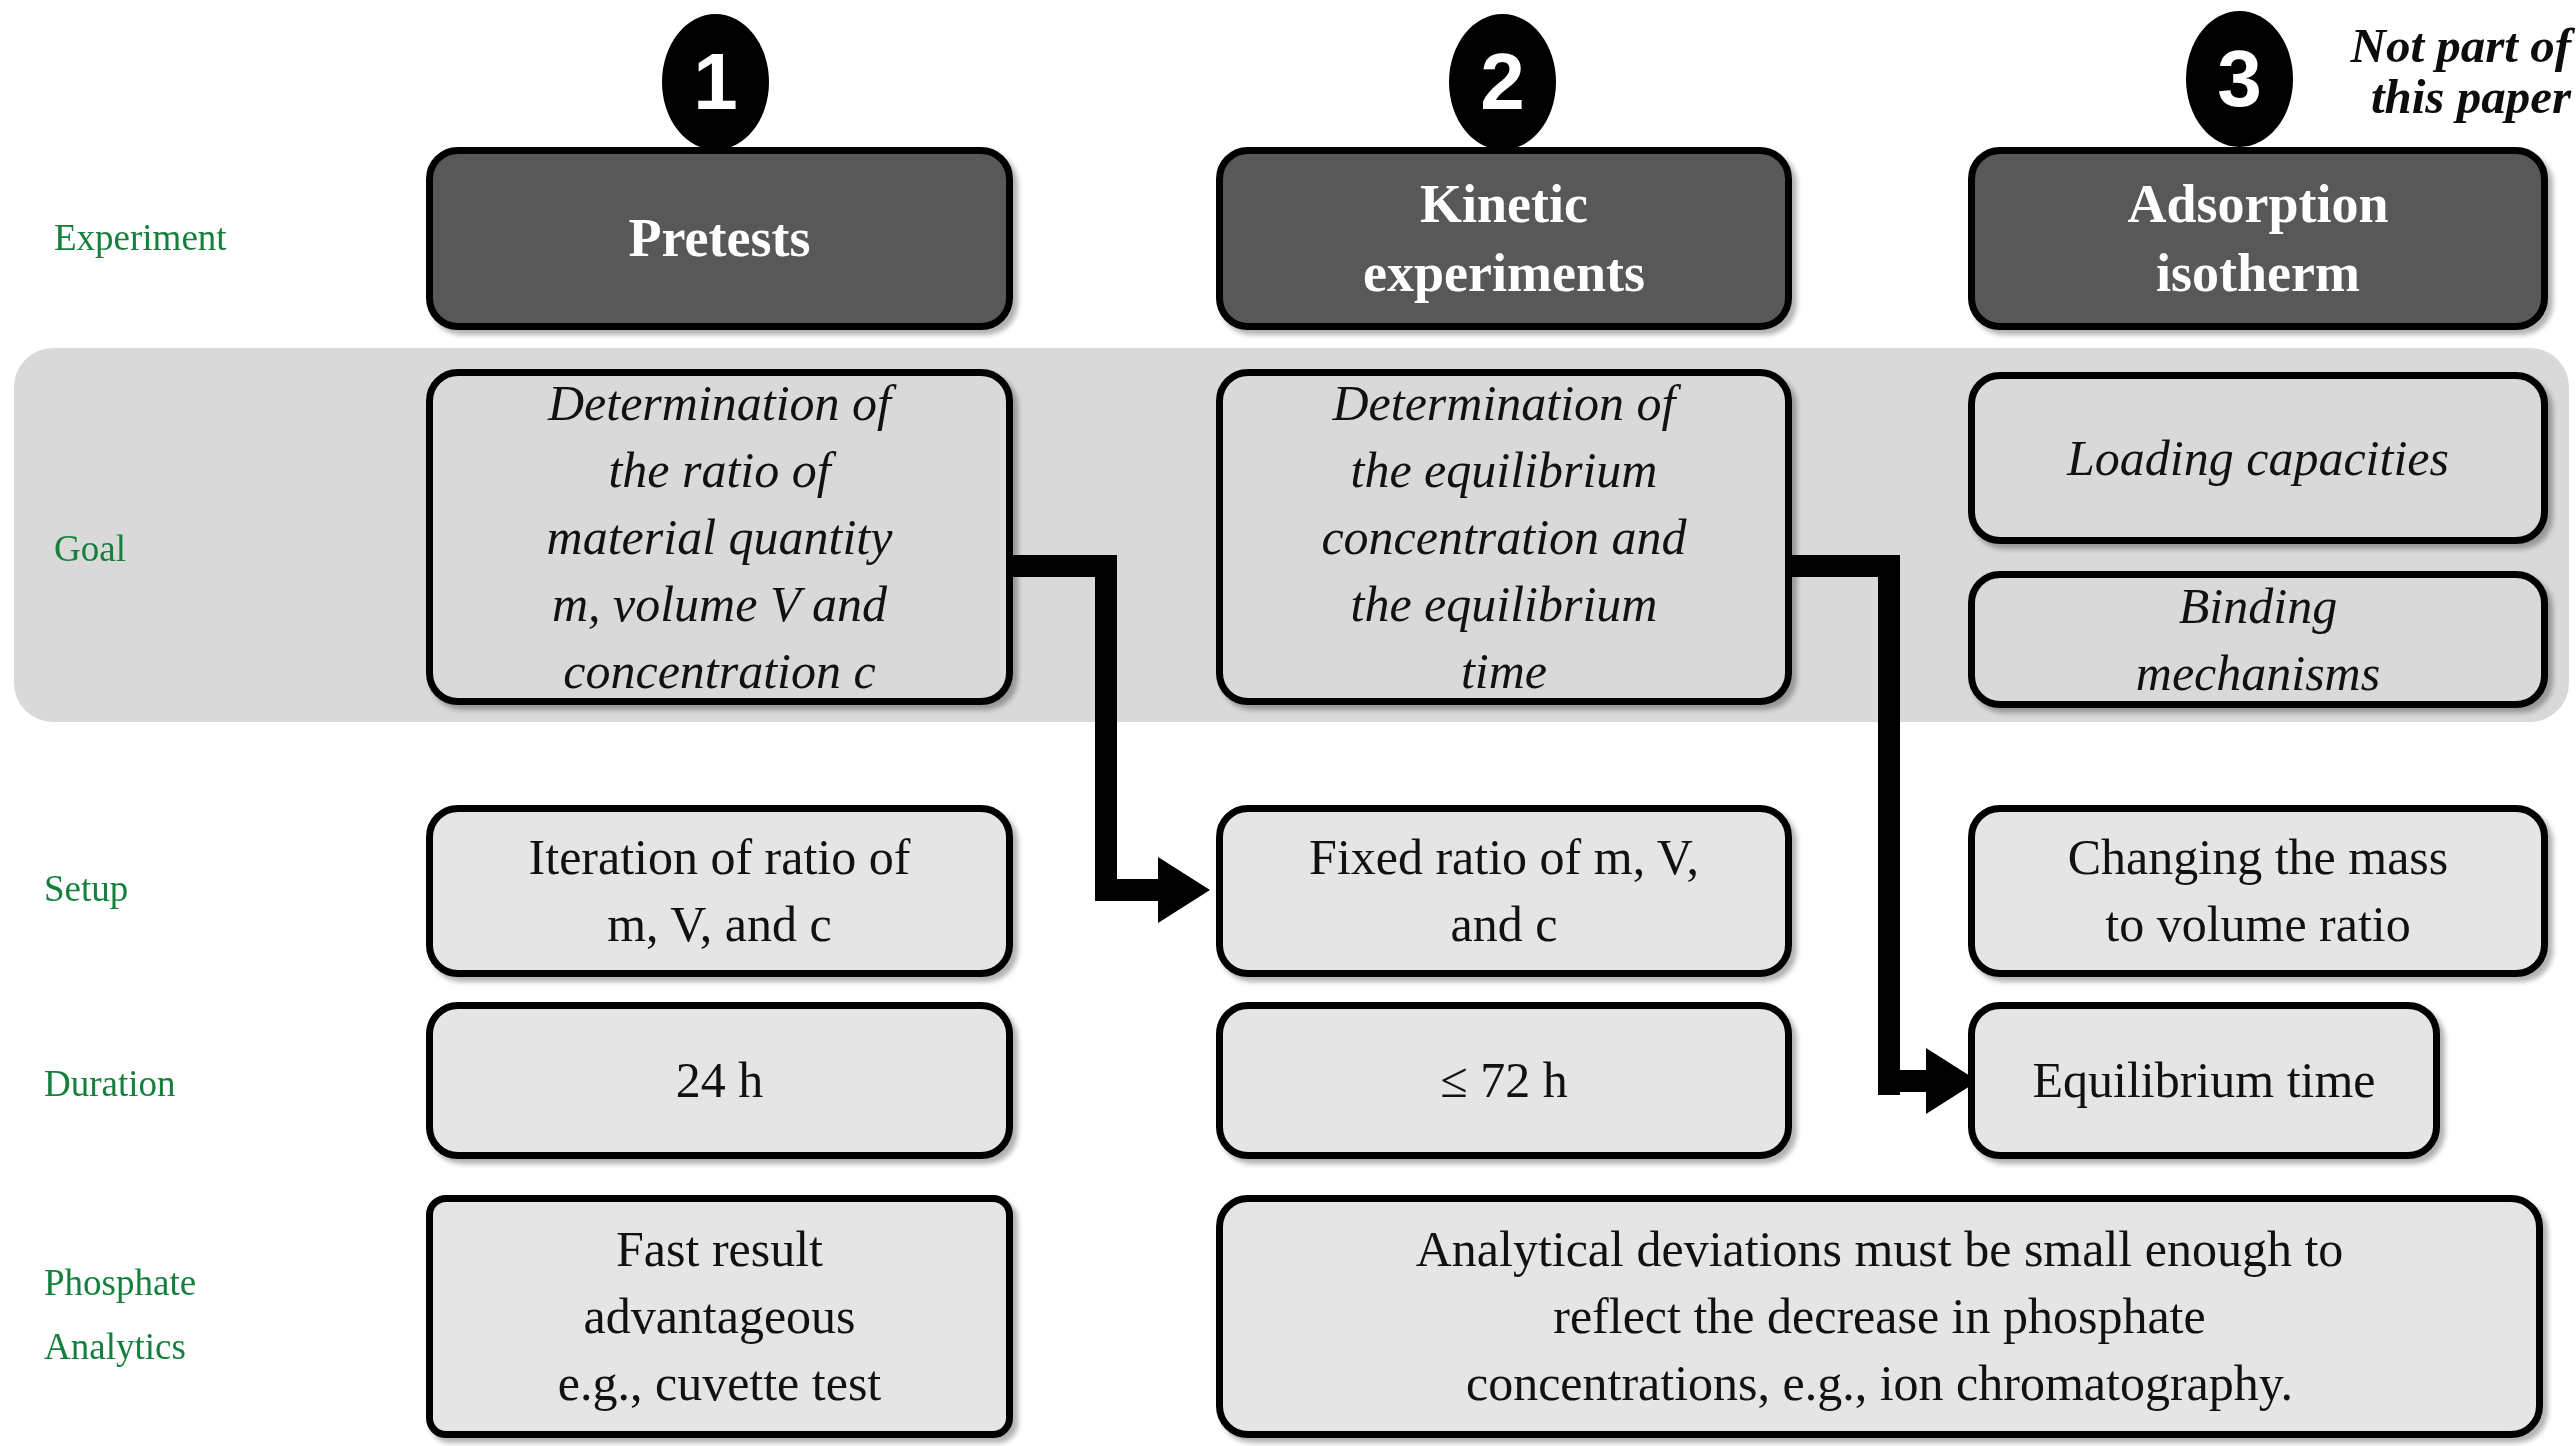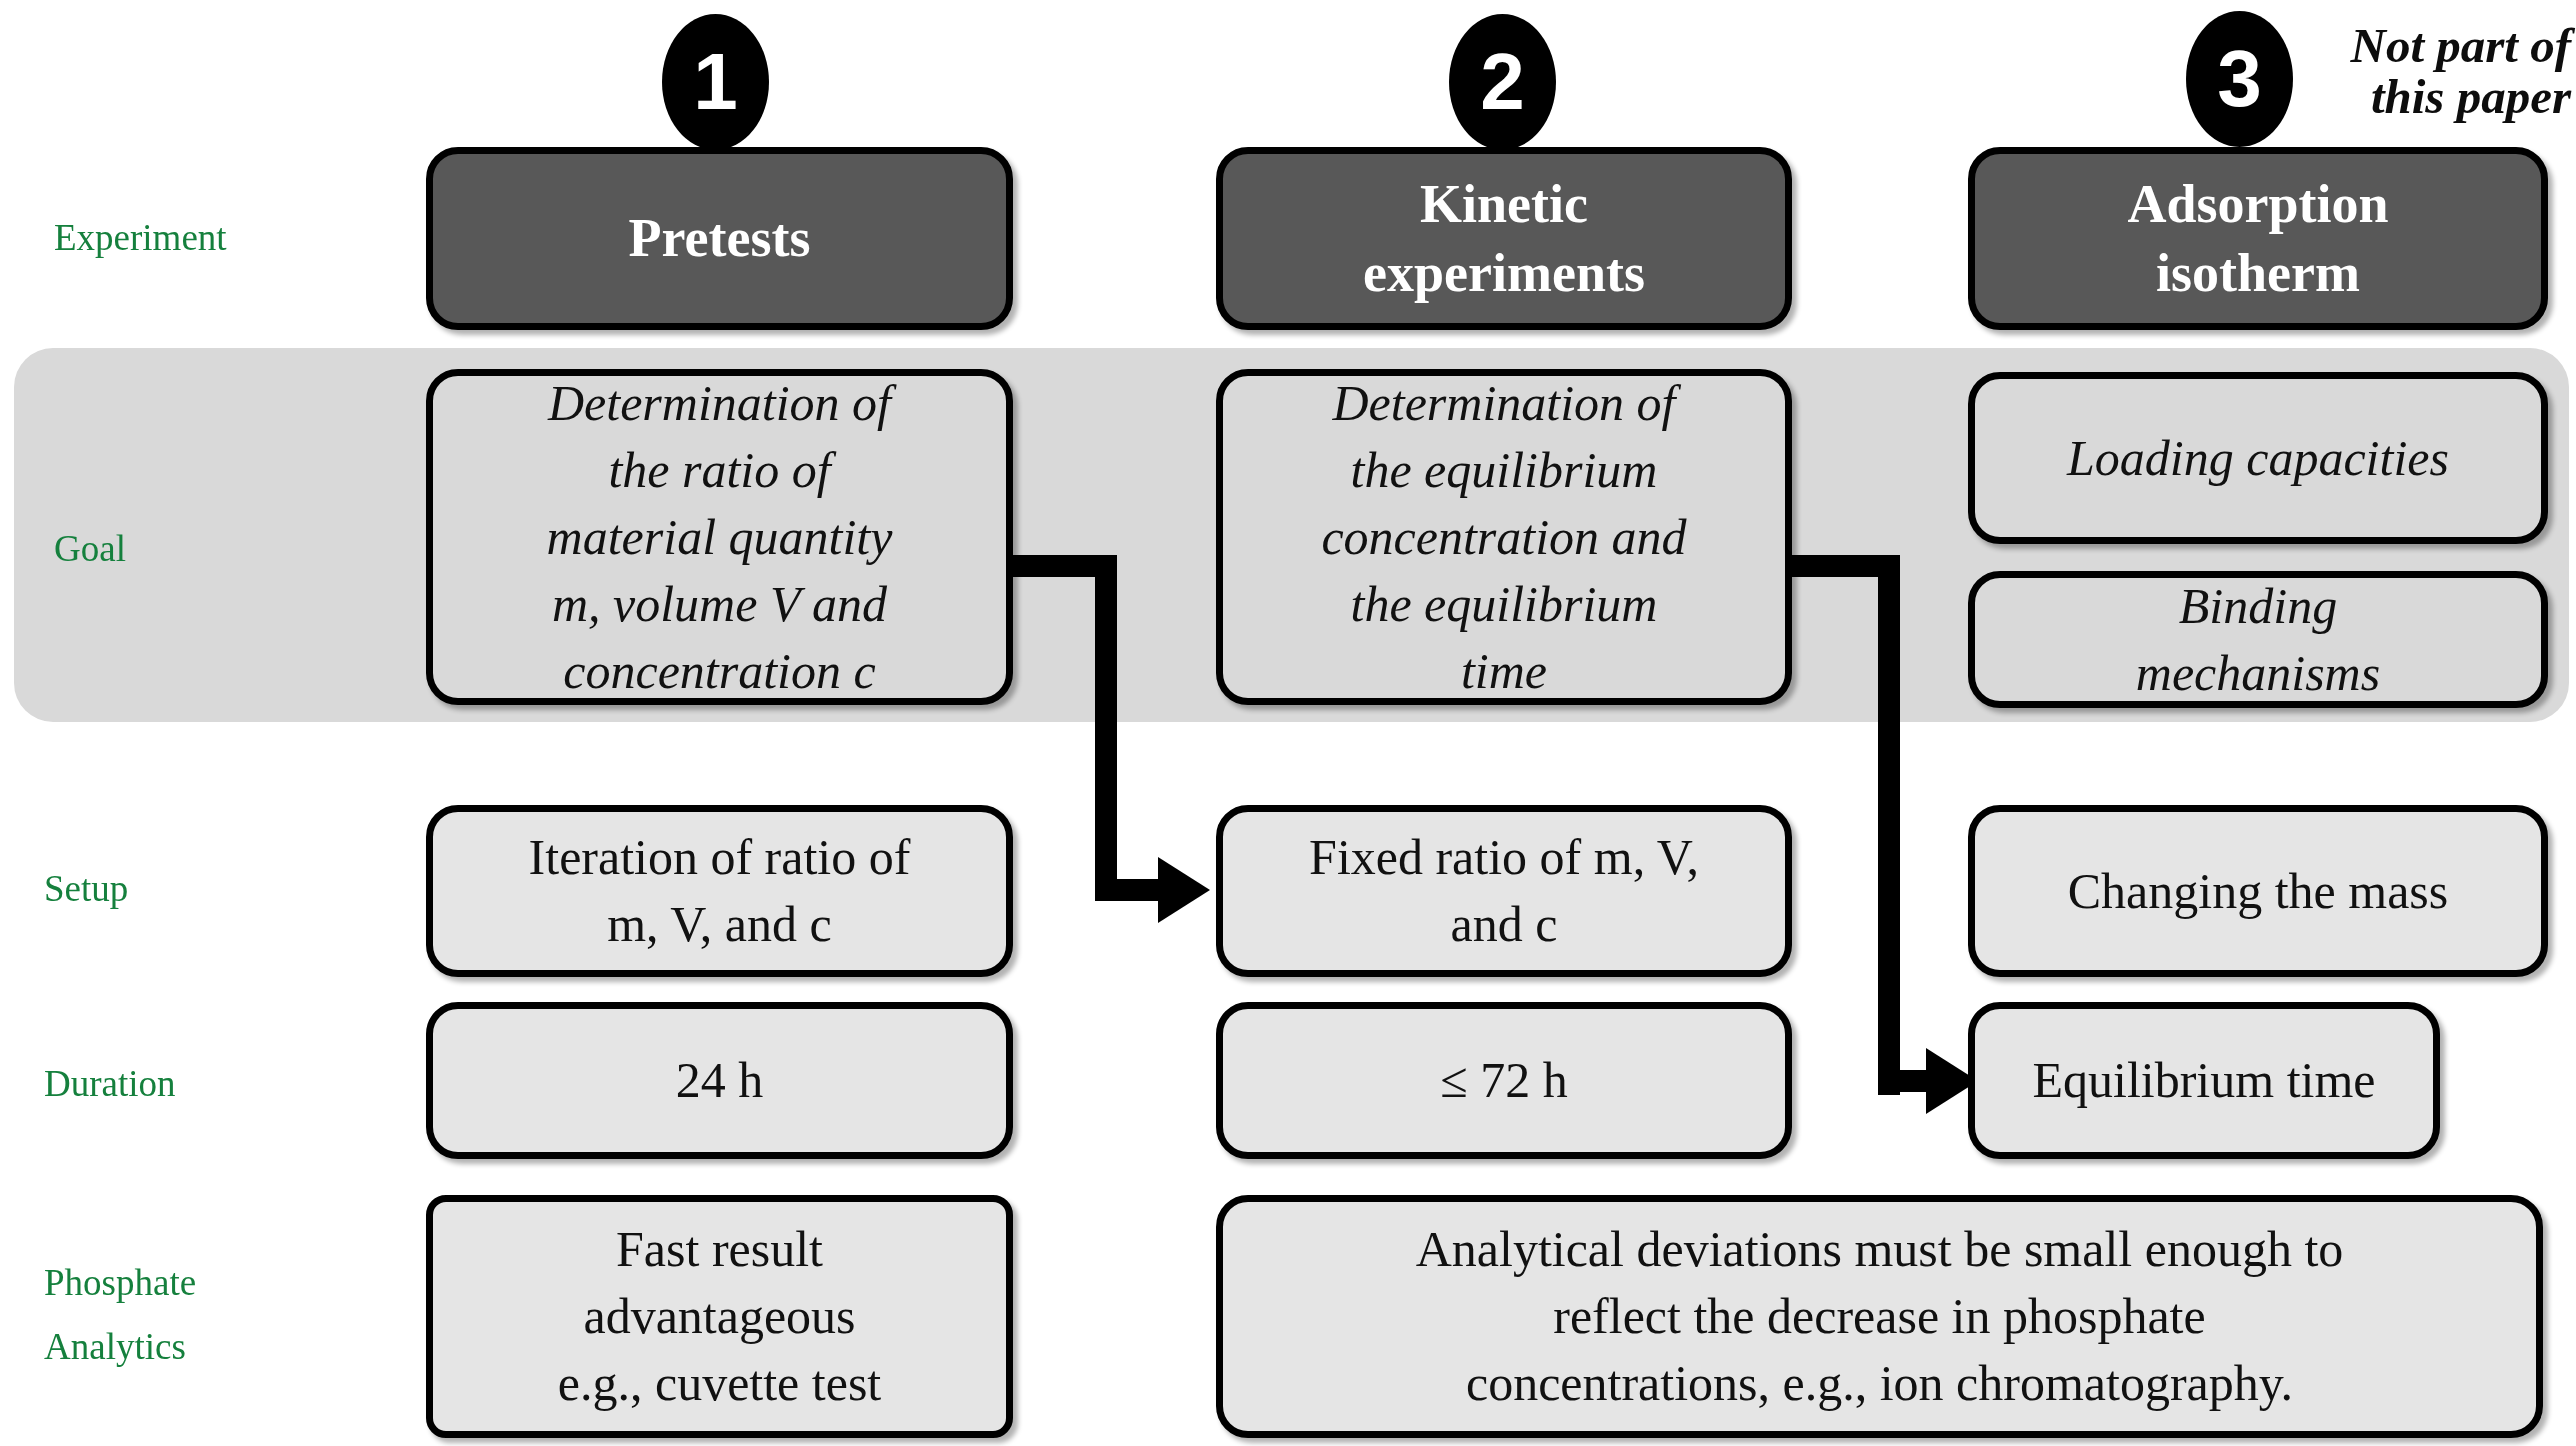--- a/index.html
+++ b/index.html
@@ -107,20 +107,21 @@
   <div class="box white-box" style="left:426px;top:805px;width:587px;height:172px;">
     <span>Iteration of ratio of</span>
     <span>m, V, and c</span>
   </div>
   <div class="box white-box" style="left:1216px;top:805px;width:576px;height:172px;">
     <span>Fixed ratio of m, V,</span>
     <span>and c</span>
   </div>
   <div class="box white-box" style="left:1968px;top:805px;width:580px;height:172px;">
     <span>Changing the mass</span>
+    <span>to volume ratio</span>
   </div>
 
   <div class="box white-box" style="left:426px;top:1002px;width:587px;height:157px;">
     <span>24 h</span>
   </div>
   <div class="box white-box" style="left:1216px;top:1002px;width:576px;height:157px;">
     <span>≤ 72 h</span>
   </div>
   <div class="box white-box" style="left:1968px;top:1002px;width:472px;height:157px;">
     <span>Equilibrium time</span>

